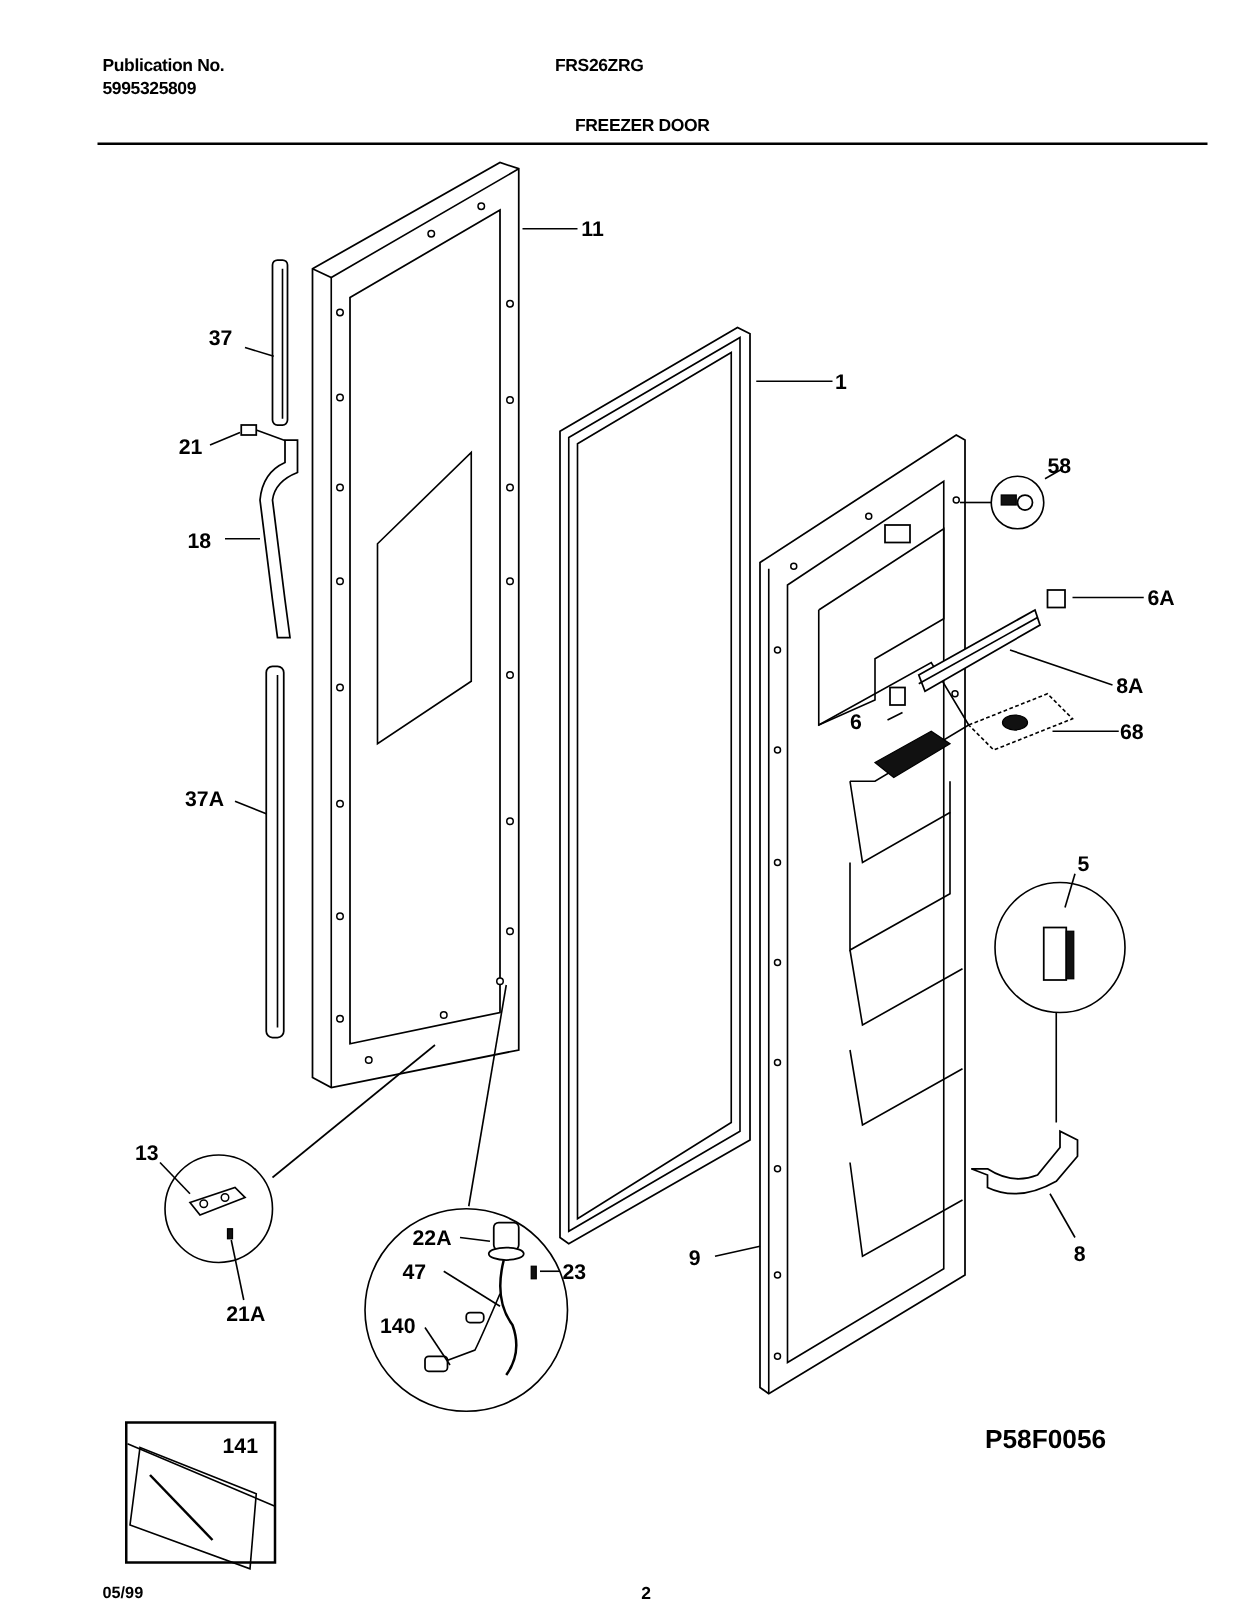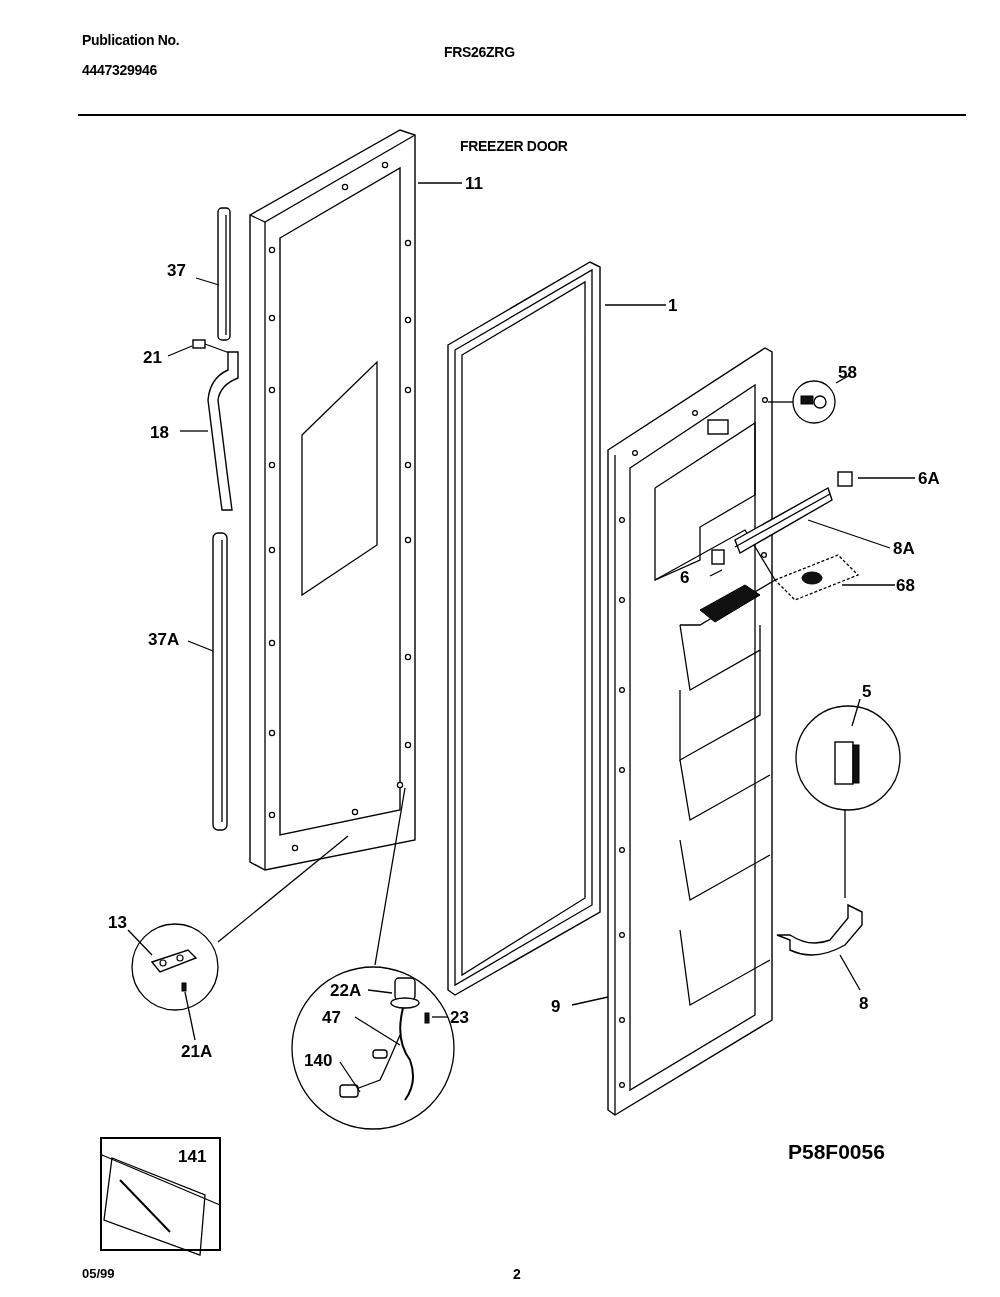--- a/index.html
+++ b/index.html
@@ -1,38 +1,38 @@
 <!DOCTYPE html>
 <html><head>
 <meta charset="utf-8">
 <style>
   html,body{margin:0;padding:0;background:#fff;}
   body{width:1000px;height:1297px;position:relative;overflow:hidden;font-family:"Liberation Sans",sans-serif;color:#000;}
   .hdr{position:absolute;font-size:14px;font-weight:bold;letter-spacing:-0.3px;}
-  #pub-label{left:82px;top:32px;}
+  #pub-label{left:82px;top:44px;}
   #pub-no{left:82px;top:62px;}
   #model{left:444px;top:44px;}
-  #section{left:460px;top:92px;margin-top:46px;}
+  #section{left:460px;top:92px;}
   #rule{position:absolute;left:78px;top:114px;width:888px;height:2px;background:#000;}
   #footer-date{position:absolute;left:82px;top:1266px;font-size:13px;font-weight:bold;}
   #footer-page{position:absolute;left:513px;top:1266px;font-size:14px;font-weight:bold;}
   #fig-code{position:absolute;left:788px;top:1140px;font-size:21px;font-weight:bold;}
   svg#diagram{position:absolute;left:0;top:0;}
   .lbl{font-family:"Liberation Sans",sans-serif;font-size:17px;font-weight:bold;fill:#000;}
   .ln{stroke:#000;stroke-width:1.3;fill:none;}
   .thick{stroke:#000;stroke-width:2;fill:none;}
   .part{stroke:#000;stroke-width:1.4;fill:#fff;}
   .hole{stroke:#000;stroke-width:1.2;fill:#fff;}
   .dark{fill:#111;stroke:#000;}
 </style>
 </head>
 <body>
 
 <div class="hdr" id="pub-label">Publication No.</div>
-<div class="hdr" id="pub-no">4447329946</div>
+<div class="hdr" id="pub-no">5995325809</div>
 <div class="hdr" id="model">FRS26ZRG</div>
 <div class="hdr" id="section">FREEZER DOOR</div>
 <div id="rule"></div>
 
 <svg id="diagram" width="1000" height="1297" viewBox="0 0 1000 1297">
 
   <g>
     <polygon class="part" points="250,215 400,130 415,135 415,840 265,870 250,862"></polygon>
     <polyline class="ln" points="250,215 265,222 415,135"></polyline>
     <line class="ln" x1="265" y1="222" x2="265" y2="870"></line>

